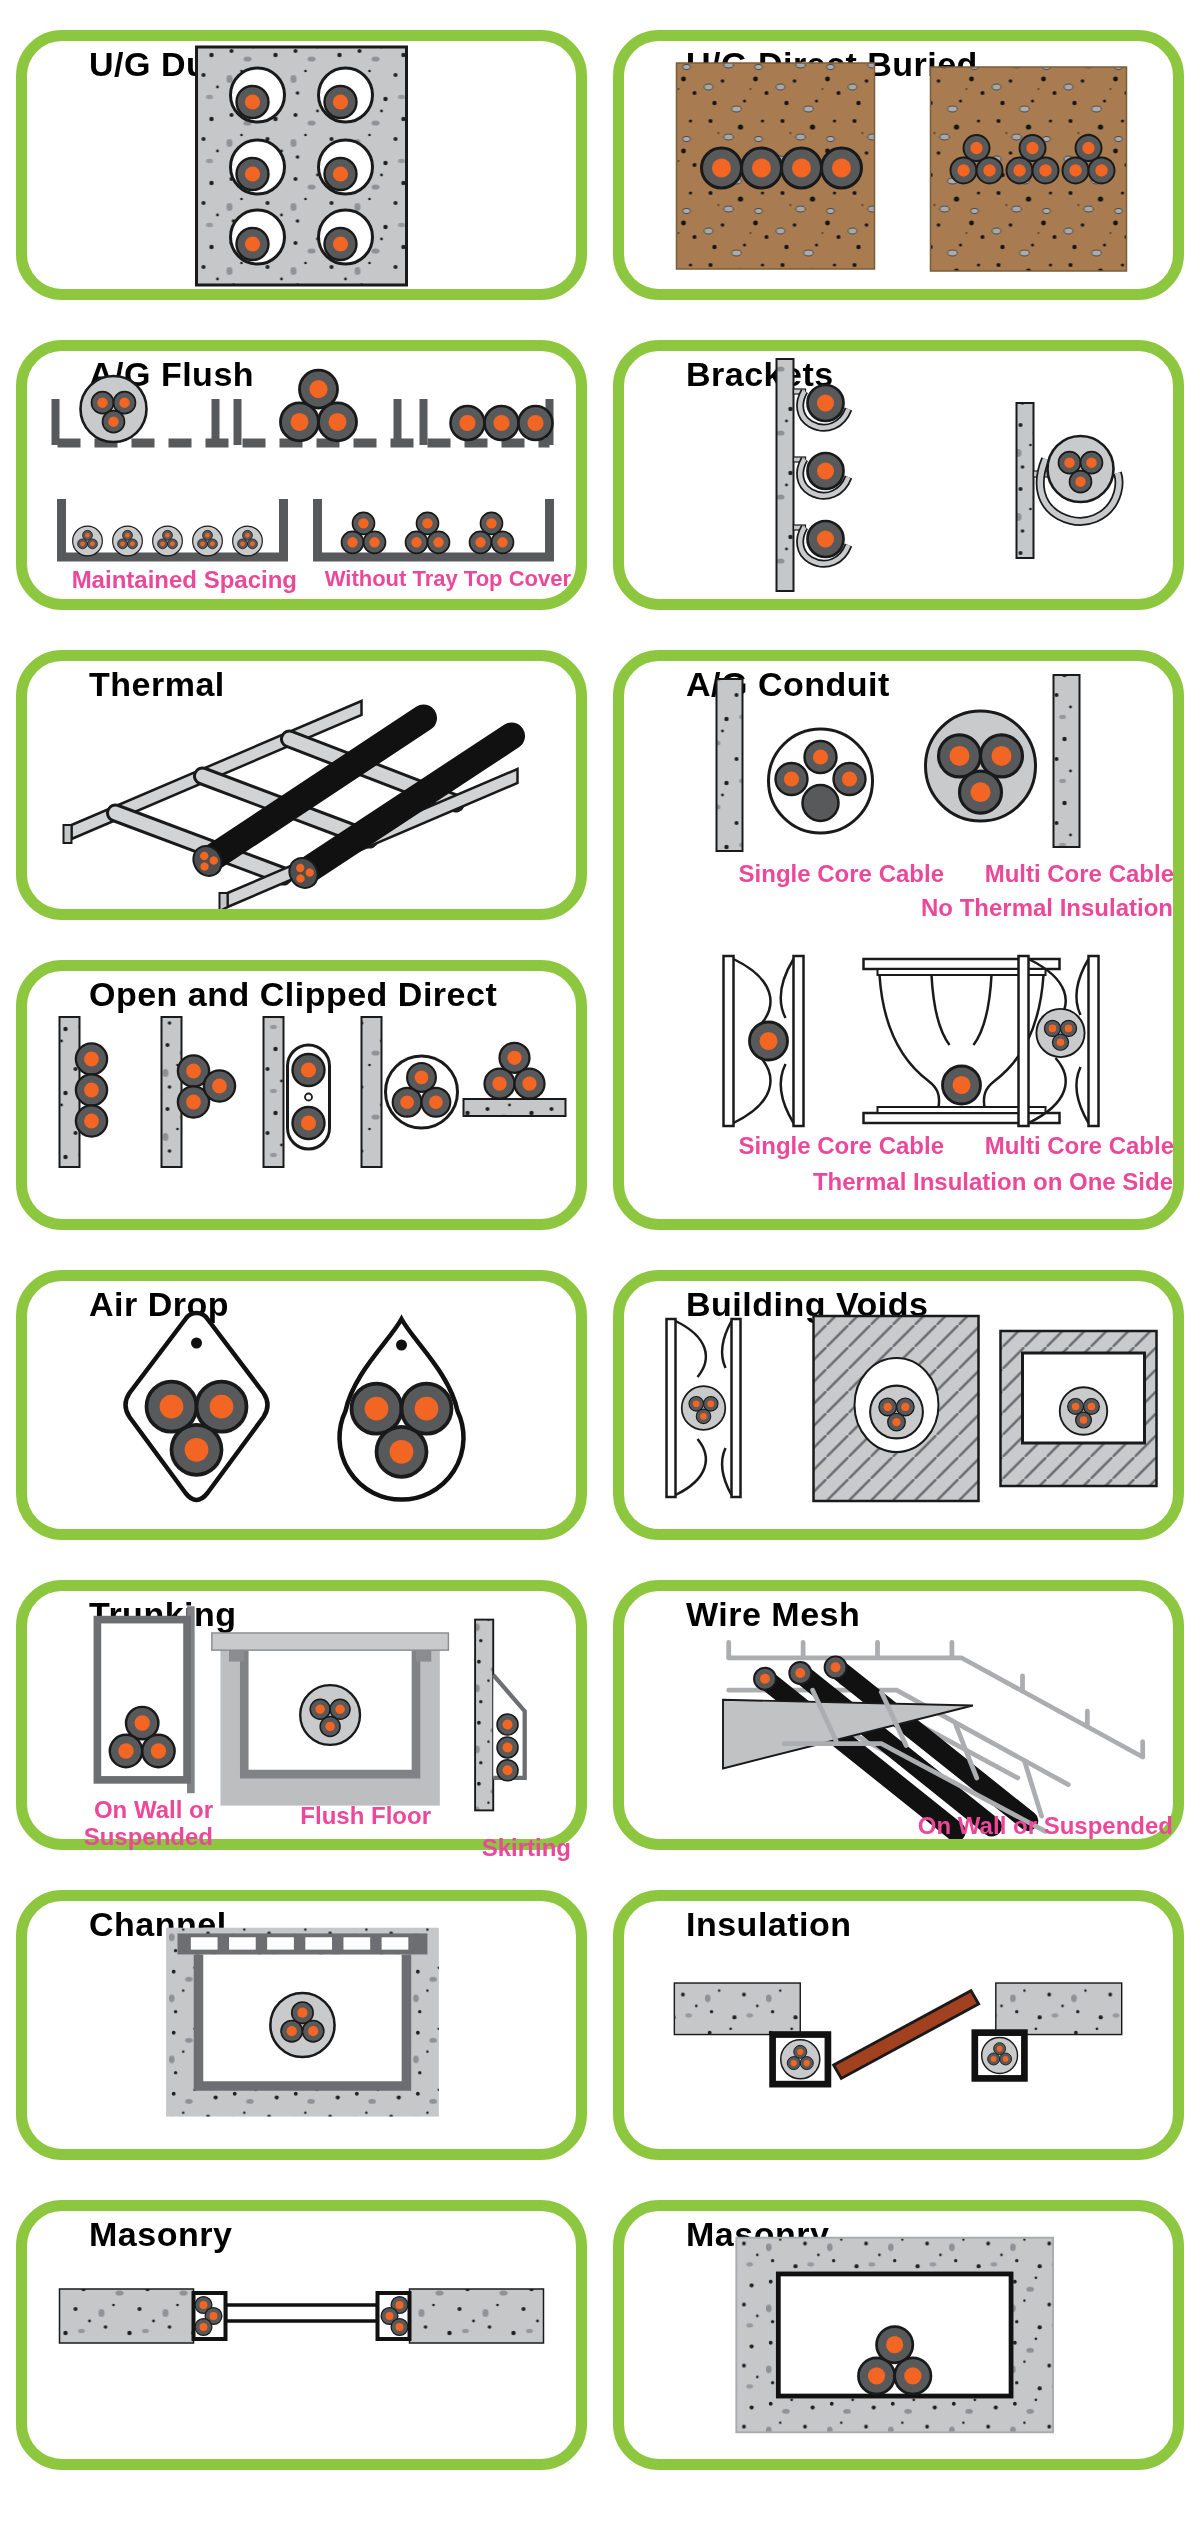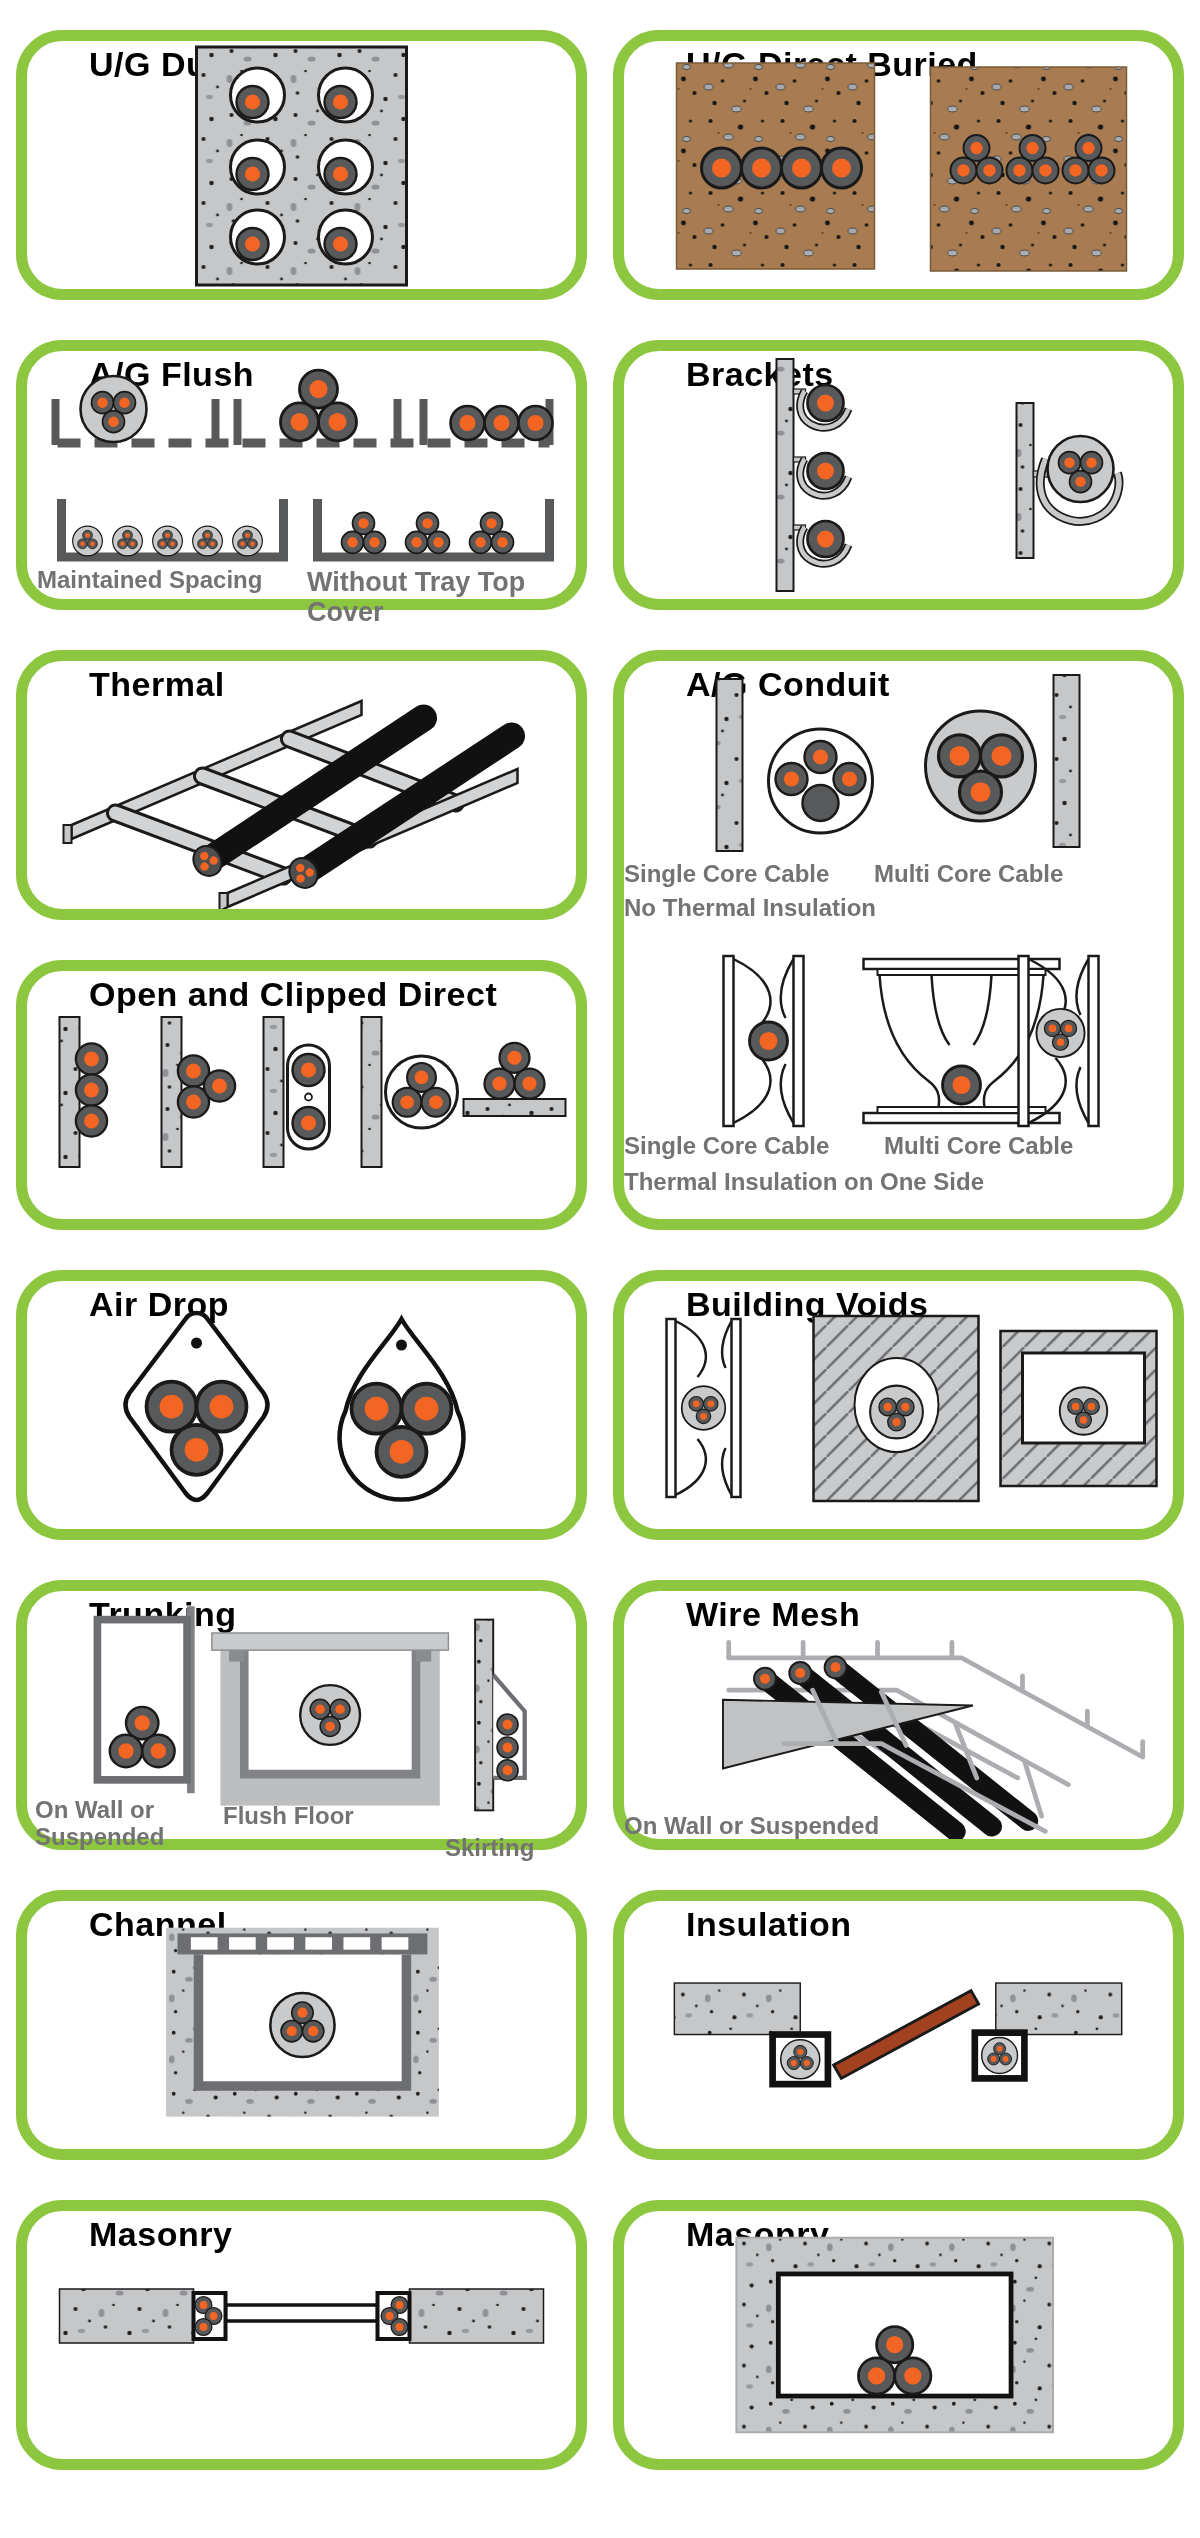--- a/index.html
+++ b/index.html
@@ -6,21 +6,21 @@
   body{height:2538px;overflow:hidden;font-family:"Liberation Sans",sans-serif;}
   .grid{display:grid;grid-template-columns:1fr 1fr;column-gap:26px;row-gap:40px;
         grid-auto-rows:270px;padding:30px 16px 0 16px;}
   .panel{border:11px solid #8DC63F;border-radius:46px;position:relative;background:#fff;}
   .panel.tall{grid-row:span 2;}
   .panel-title{position:absolute;top:-5px;left:44px;transform:translateY(-50%);
         background:#fff;padding:0 18px;font-size:34px;font-weight:bold;color:#000;
         white-space:nowrap;letter-spacing:.5px;}
   .fig{position:absolute;inset:0;}
   .fig svg{width:100%;height:100%;display:block;}
-  .lbl{position:absolute;font-size:24px;font-weight:bold;color:#737373;text-align:left;line-height:1.12;}
+  .lbl{position:absolute;font-size:24px;font-weight:bold;color:#ec4899;text-align:right;line-height:1.12;}
   .defs{position:absolute;width:0;height:0;overflow:hidden;}
 </style>
 </head>
 <body>
 
 <svg class="defs" aria-hidden="true">
   <defs>
     <pattern id="pat-concrete" width="64" height="64" patternUnits="userSpaceOnUse">
       <rect width="64" height="64" fill="#C5C7C9"></rect>
       <circle cx="8" cy="10" r="2" fill="#1F1F1F"></circle>
@@ -150,21 +150,21 @@
         <use href="#mc2" xlink:href="#mc2" transform="translate(136,190) scale(0.45)"></use>
         <use href="#mc2" xlink:href="#mc2" transform="translate(176,190) scale(0.45)"></use>
         <use href="#mc2" xlink:href="#mc2" transform="translate(216,190) scale(0.45)"></use>
         <path d="M286,148 L286,206 L518,206 L518,148" fill="none" stroke="#58595B" stroke-width="9"></path>
         <use href="#tre1" xlink:href="#tre1" transform="translate(332,185) scale(0.55)"></use>
         <use href="#tre1" xlink:href="#tre1" transform="translate(396,185) scale(0.55)"></use>
         <use href="#tre1" xlink:href="#tre1" transform="translate(460,185) scale(0.55)"></use>
       </svg>
     </div>
     <div class="lbl" style="left:10px;top:216px;width:260px;">Maintained Spacing</div>
-    <div class="lbl" style="left:280px;top:216px;width:264px;font-size:27px;">Without Tray Top Cover</div>
+    <div class="lbl" style="left:280px;top:216px;width:264px;font-size:22px;">Without Tray Top Cover</div>
   </section>
 
   <section class="panel">
     <h2 class="panel-title">Brackets</h2>
     <div class="fig">
       <svg viewBox="0 0 540 248">
         <rect x="148" y="8" width="17" height="232" fill="url(#pat-concrete)" stroke="#1A1A1A" stroke-width="2"></rect>
         <g>
           <rect x="165" y="38" width="12" height="5" fill="#C9CACC" stroke="#1A1A1A" stroke-width="1.2"></rect>
           <path d="M176,40 C169,52 170,66 182,73 C198,82 214,74 220,58" fill="none" stroke="#1A1A1A" stroke-width="8"></path>

